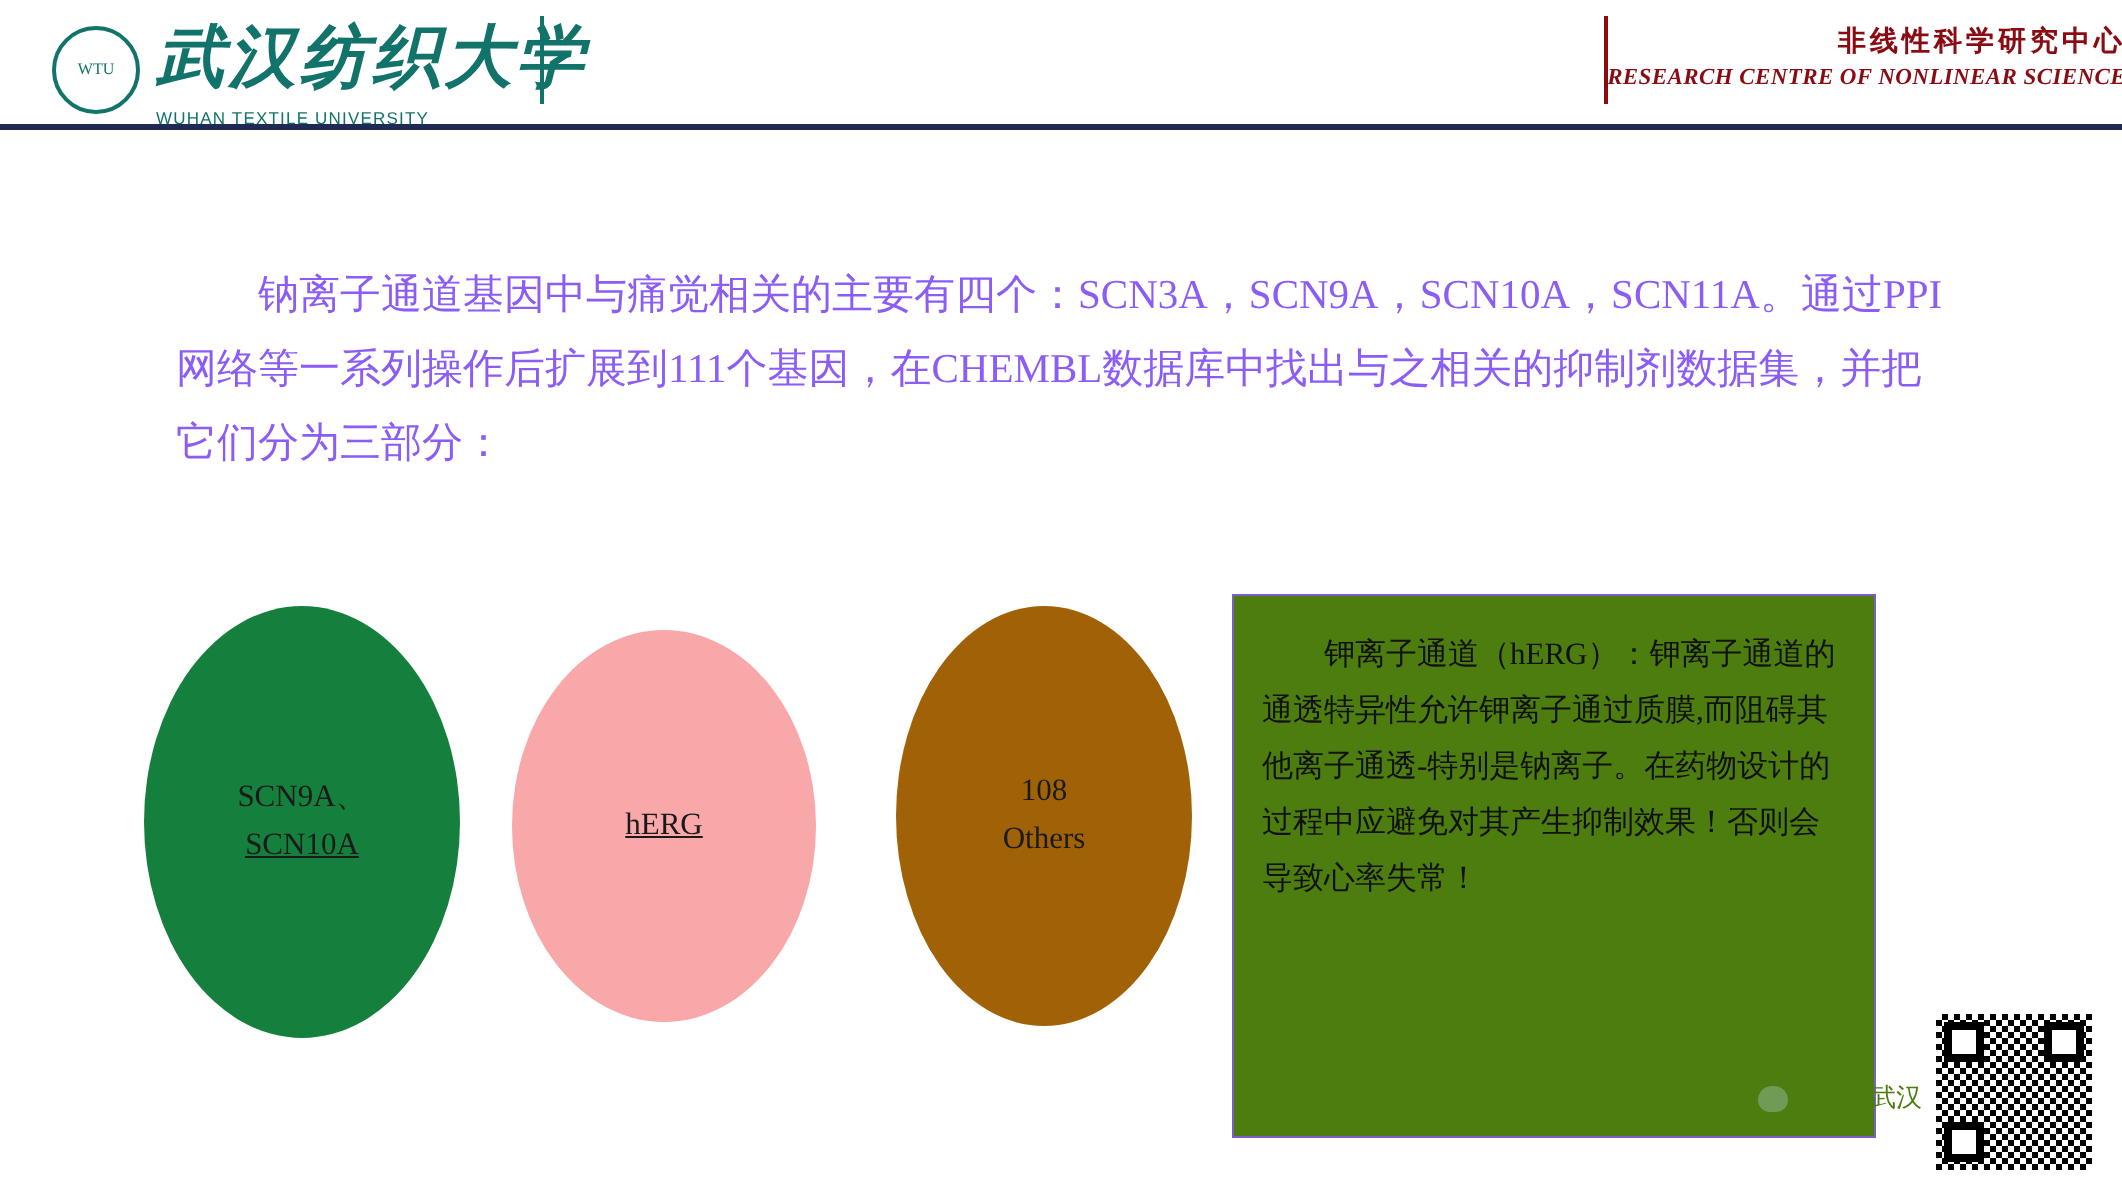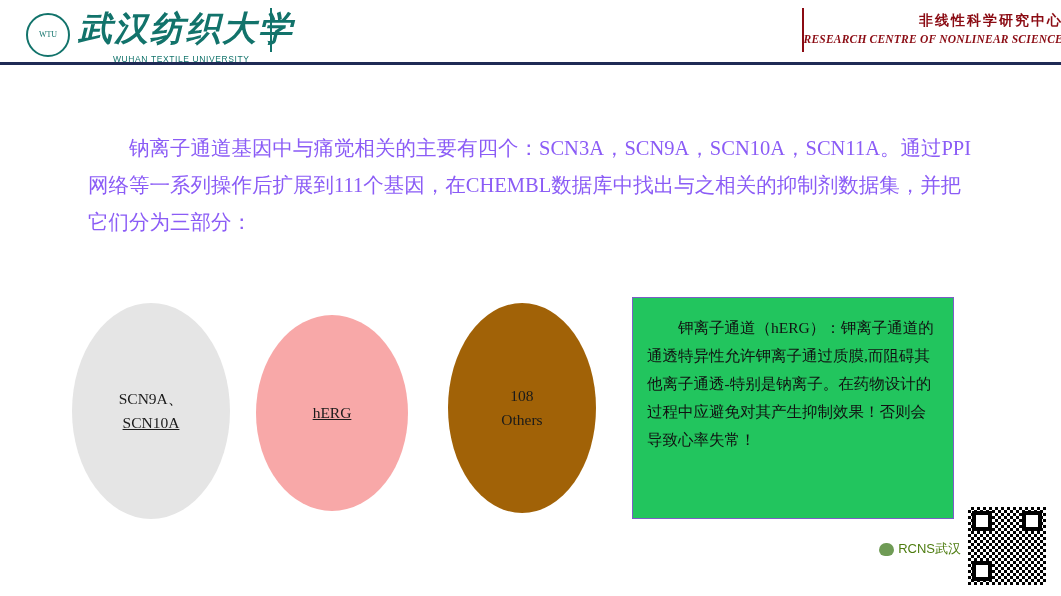--- a/index.html
+++ b/index.html
@@ -59,21 +59,20 @@
     color: #12736b;
     letter-spacing: 2px;
     font-style: italic;
   }
   .logo-text-en {
     font-family: "Liberation Sans", sans-serif;
     font-size: 8.5px;
     color: #12736b;
     letter-spacing: 0.6px;
     margin-top: 2px;
-    margin-left: 35px;
   }
   .logo-divider {
     position: absolute;
     left: 258px; top: 8px;
     width: 2px; height: 44px;
     background: #12736b;
   }
 
   .slide-title {
     position: absolute;
@@ -139,42 +138,42 @@
     justify-content: center;
     text-align: center;
     font-family: "Liberation Serif", serif;
     font-size: 15.5px;
     color: #1a1a1a;
     line-height: 24px;
   }
   #ellipse-scn {
     left: 72px; top: 303px;
     width: 158px; height: 216px;
-    background: #e5e5e5;
+    background: #15803d;
   }
   #ellipse-herg {
     left: 256px; top: 315px;
     width: 152px; height: 196px;
     background: #f8a8a8;
   }
   #ellipse-others {
     left: 448px; top: 303px;
     width: 148px; height: 210px;
     background: #a16207;
   }
   .ul-text { text-decoration: underline; }
 
   
   .note-box {
     position: absolute;
-    left: 632px; top: 297px;
-    width: 322px; height: 222px;
+    left: 616px; top: 297px;
+    width: 322px; height: 272px;
     border: 1.5px solid #7b5ec7;
     box-sizing: border-box;
-    background: #22c55e;
+    background: #4d7c0f;
   }
   .note-text {
     padding: 16px 14px 10px 14px;
     font-family: "Liberation Serif", serif;
     font-size: 15.5px;
     line-height: 28px;
     color: #111;
     text-indent: 2em;
   }
 

